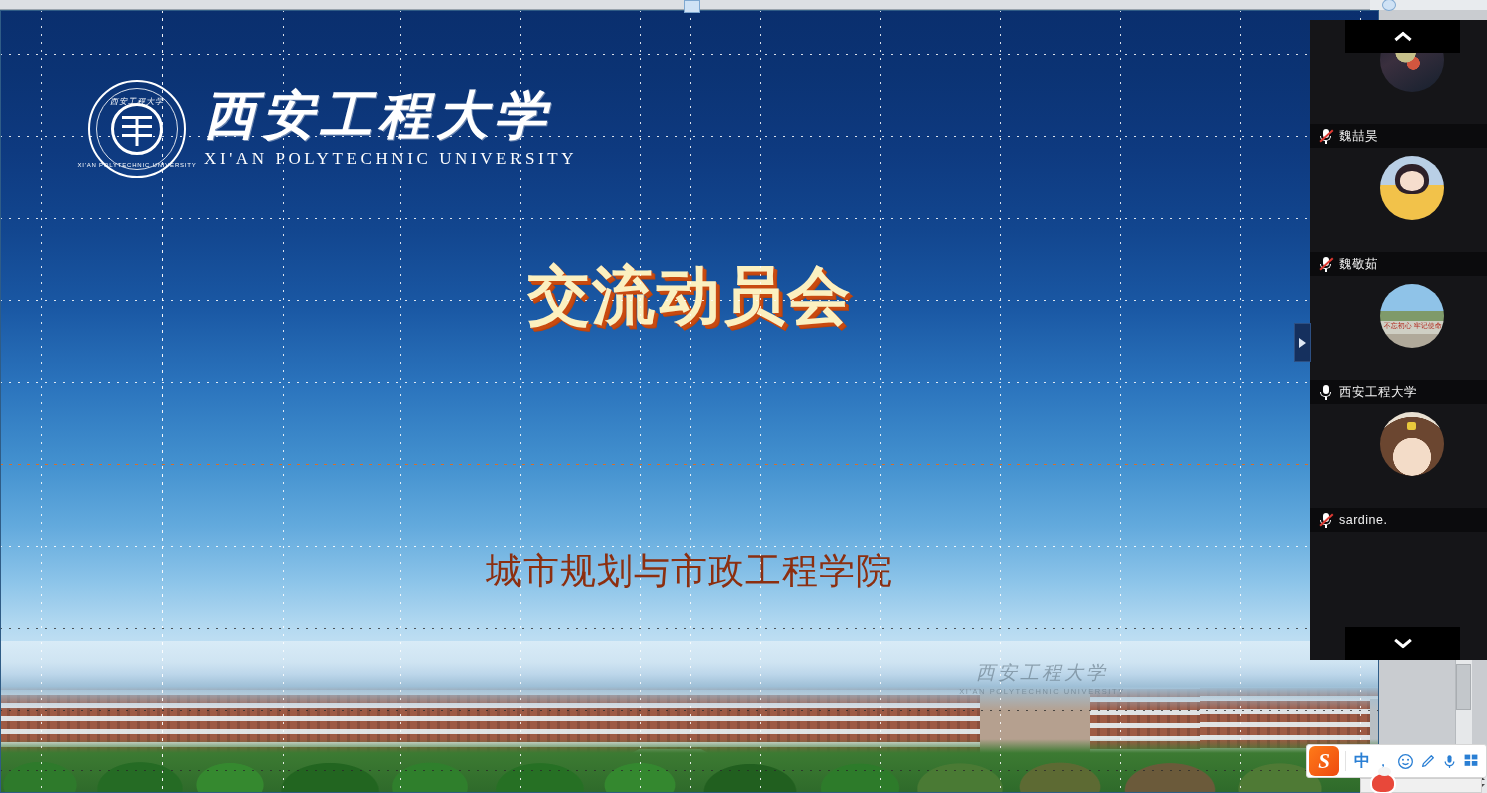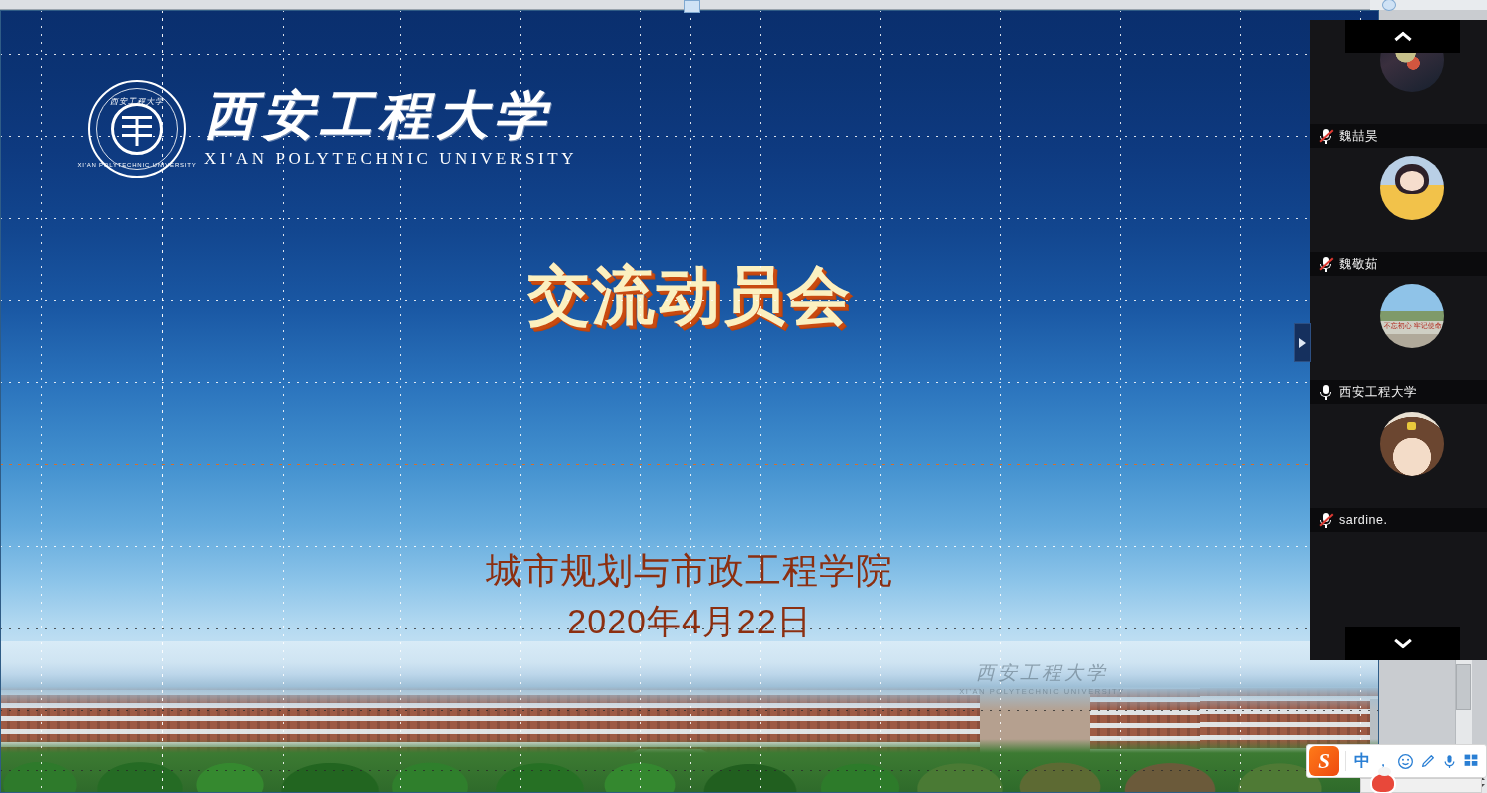--- a/index.html
+++ b/index.html
@@ -248,21 +248,20 @@
         <div class="en">XI'AN POLYTECHNIC UNIVERSITY</div>
       </div>
     </div>
 
     <div class="title-block">
       <div class="title-line">交流动员会</div>
     </div>
 
     <div class="sub-block">
       <div class="sub-line">城市规划与市政工程学院</div>
-      <div class="sub-line date">2020年4月22日</div>
     </div>
 
     <div class="guides">
       <div class="gv" style="left:41px"></div>
       <div class="gv center" style="left:162px"></div>
       <div class="gv" style="left:283px"></div>
       <div class="gv" style="left:400px"></div>
       <div class="gv" style="left:520px"></div>
       <div class="gv" style="left:640px"></div>
       <div class="gv" style="left:690px"></div>

